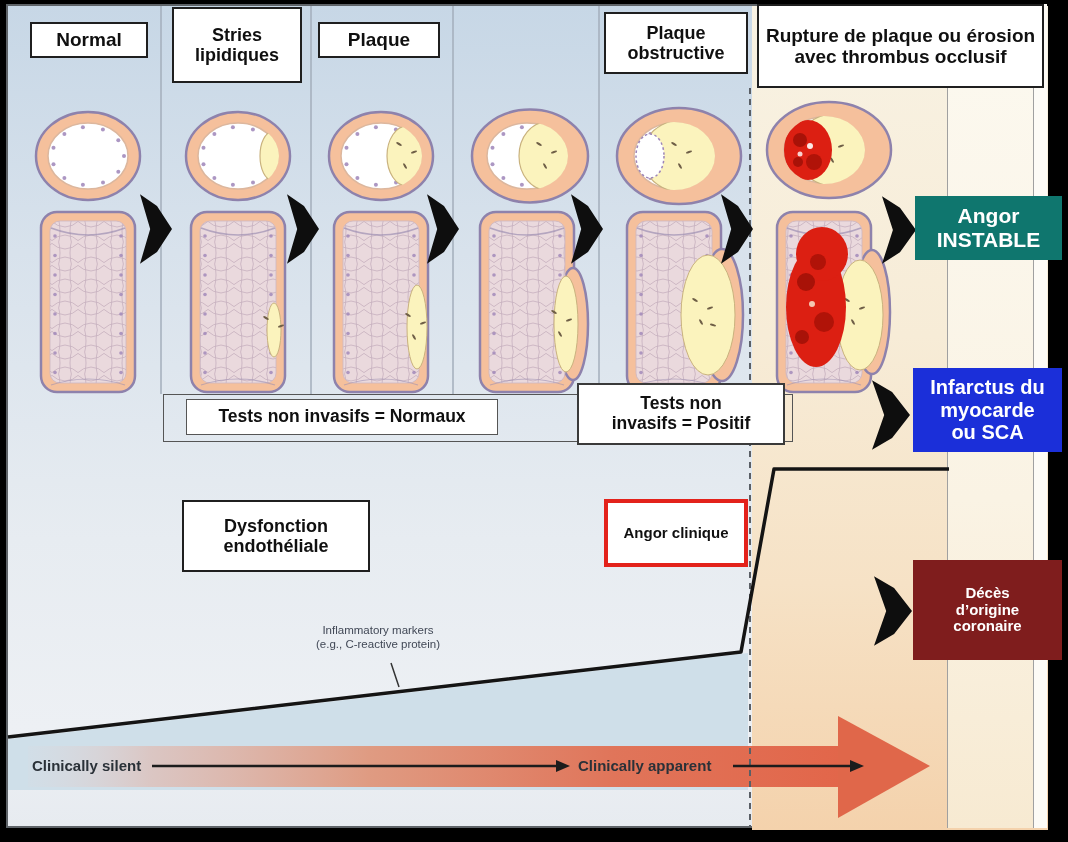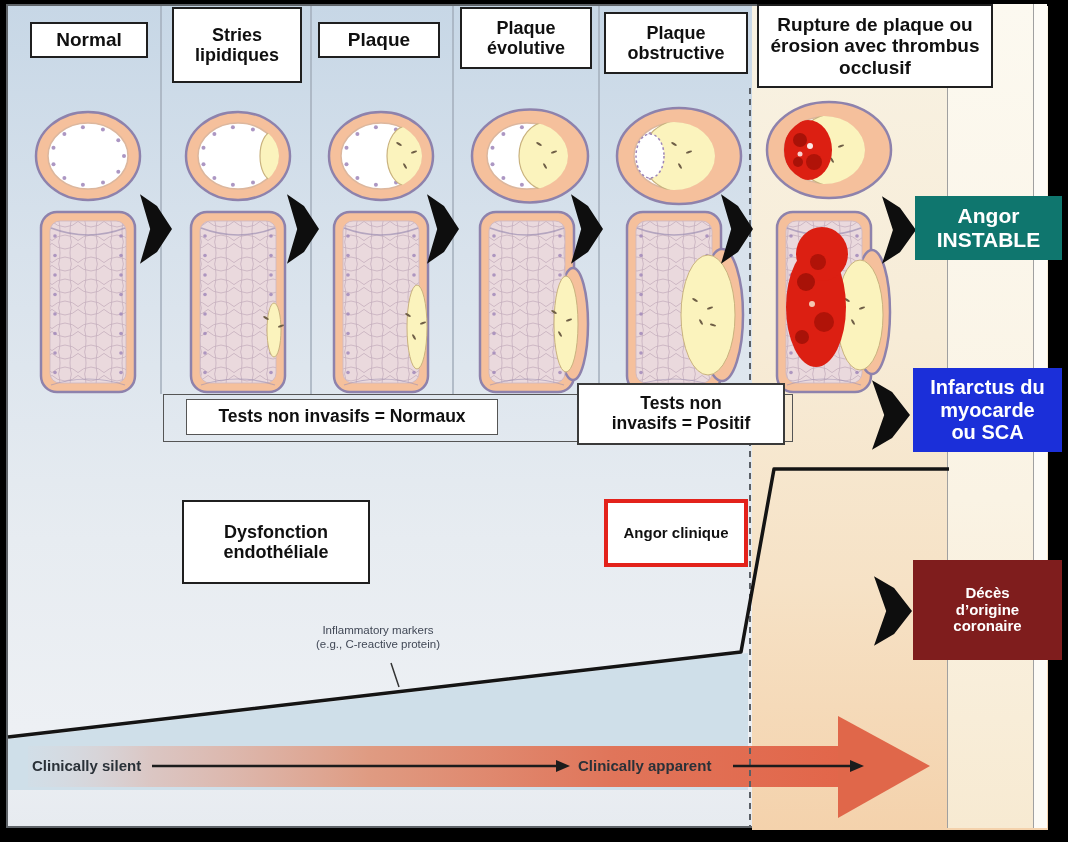--- a/index.html
+++ b/index.html
@@ -365,32 +365,31 @@
       <polygon points="571.0,194.2 588.0,206.1 603.0,229.0 588.0,251.9 571.0,263.8 581.2,229.0" fill="#0e0e0e"></polygon>
       <polygon points="721.0,194.2 738.0,206.1 753.0,229.0 738.0,251.9 721.0,263.8 731.2,229.0" fill="#0e0e0e"></polygon>
       <polygon points="882.0,196.2 900.0,207.7 916.0,230.0 900.0,252.3 882.0,263.8 892.9,230.0" fill="#0e0e0e"></polygon>
       <polygon points="872.0,380.2 892.1,392.1 910.0,415.0 892.1,437.9 872.0,449.8 884.2,415.0" fill="#0e0e0e"></polygon>
       <polygon points="874.0,576.2 894.1,588.1 912.0,611.0 894.1,633.9 874.0,645.8 886.2,611.0" fill="#0e0e0e"></polygon>
     </svg>
 
   <div class="box hdr" style="left:30px;top:22px;width:118px;height:36px;font-size:19px;">Normal</div>
   <div class="box hdr" style="left:172px;top:7px;width:130px;height:76px;font-size:18px;">Stries lipidiques</div>
   <div class="box hdr" style="left:318px;top:22px;width:122px;height:36px;font-size:19px;">Plaque</div>
-  <div class="box hdr" style="left:460px;top:7px;width:132px;height:62px;font-size:18px;">Plaque évolutive</div>
   <div class="box hdr" style="left:604px;top:12px;width:144px;height:62px;font-size:18px;">Plaque obstructive</div>
-  <div class="box hdr" style="left:757px;top:4px;width:236px;height:84px;font-size:19px;padding:0 0;">Rupture de plaque ou érosion avec thrombus occlusif</div>
+  <div class="box hdr" style="left:757px;top:4px;width:287px;height:84px;font-size:19px;padding:0 0;">Rupture de plaque ou érosion avec thrombus occlusif</div>
 
   <div class="bracket" style="left:163px;top:394px;width:630px;height:48px;"></div>
   <div class="box testbox" style="left:186px;top:399px;width:312px;height:36px;font-size:17.5px;border-width:1.5px;border-color:#555;">Tests non invasifs = Normaux</div>
   <div class="box testbox" style="left:577px;top:383px;width:208px;height:62px;font-size:17.5px;">
     <span>Tests non</span>
     <span>invasifs = Positif</span>
   </div>
 
-  <div class="box finding" style="left:182px;top:500px;width:188px;height:84px;font-size:18px;">Dysfonction endothéliale</div>
+  <div class="box finding" style="left:182px;top:500px;width:188px;height:72px;font-size:18px;">Dysfonction endothéliale</div>
   <div class="box finding hl" style="left: 604px; top: 499px; width: 144px; height: 68px; font-size: 15px; border-color: rgb(227, 34, 27);">Angor clinique</div>
 
   <div class="box outcome" style="left: 915px; top: 196px; width: 147px; height: 64px; font-size: 21px; background: #0f766e;">
     <span>Angor</span>
     <span>INSTABLE</span>
   </div>
   <div class="box outcome" style="left: 913px; top: 368px; width: 149px; height: 84px; font-size: 20px; background: rgb(27, 47, 217);">
     <span>Infarctus du</span>
     <span>myocarde</span>
     <span>ou SCA</span>

